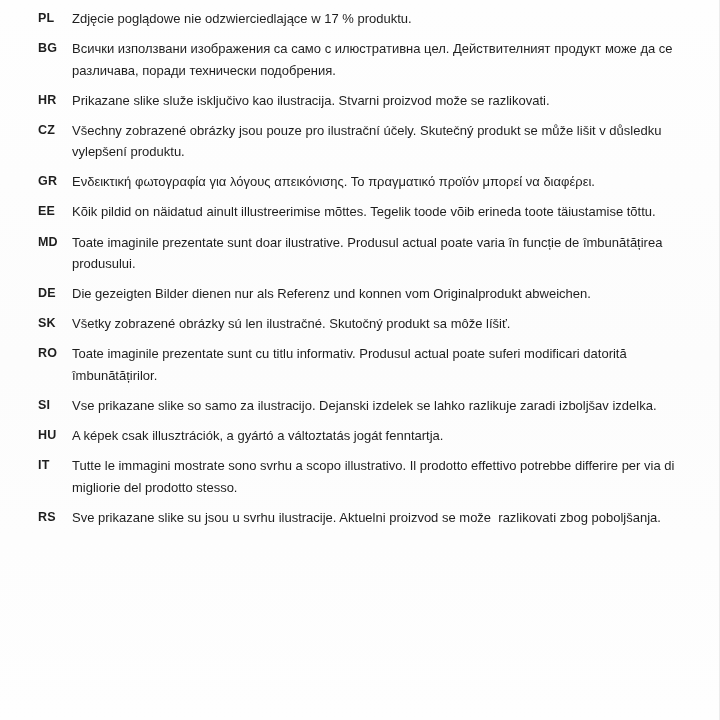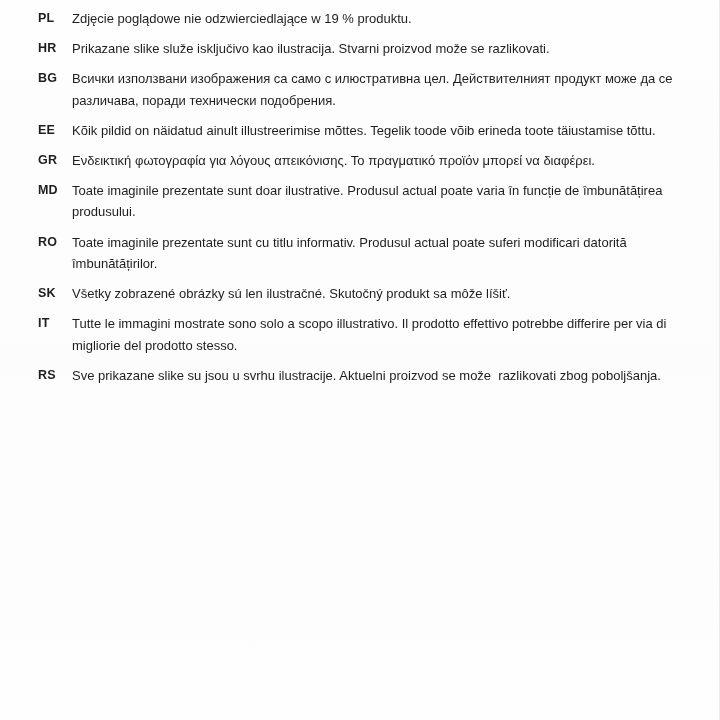--- a/index.html
+++ b/index.html
@@ -42,70 +42,86 @@
     white-space: pre-wrap;
   }
 </style>
 </head>
 <body>
 
 <div class="page">
   <div>
   <div class="row">
     <span class="code">PL</span>
-    <span class="text">Zdjęcie poglądowe nie odzwierciedlające w 19 % produktu.</span>
+    <span class="text">Zdjęcie poglądowe nie odzwierciedlające w 17 % produktu.</span>
   </div>
 
+
+  <div class="row">
+    <span class="code">BG</span>
+    <span class="text">Всички използвани изображения са само с илюстративна цел. Действителният продукт може да се различава, поради технически подобрения.</span>
+  </div>
 
   <div class="row">
     <span class="code">HR</span>
     <span class="text">Prikazane slike služe isključivo kao ilustracija. Stvarni proizvod može se razlikovati.</span>
   </div>
 
   <div class="row">
-    <span class="code">BG</span>
-    <span class="text">Всички използвани изображения са само с илюстративна цел. Действителният продукт може да се различава, поради технически подобрения.</span>
-  </div>
-
-
-  <div class="row">
-    <span class="code">EE</span>
-    <span class="text">Kõik pildid on näidatud ainult illustreerimise mõttes. Tegelik toode võib erineda toote täiustamise tõttu.</span>
+    <span class="code">CZ</span>
+    <span class="text">Všechny zobrazené obrázky jsou pouze pro ilustrační účely. Skutečný produkt se může lišit v důsledku vylepšení produktu.</span>
   </div>
 
   <div class="row">
     <span class="code">GR</span>
     <span class="text">Ενδεικτική φωτογραφία για λόγους απεικόνισης. Το πραγματικό προϊόν μπορεί να διαφέρει.</span>
+  </div>
+
+  <div class="row">
+    <span class="code">EE</span>
+    <span class="text">Kõik pildid on näidatud ainult illustreerimise mõttes. Tegelik toode võib erineda toote täiustamise tõttu.</span>
   </div>
 
 
 
   <div class="row">
     <span class="code">MD</span>
     <span class="text">Toate imaginile prezentate sunt doar ilustrative. Produsul actual poate varia în funcție de îmbunătățirea produsului.</span>
   </div>
 
+  <div class="row">
+    <span class="code">DE</span>
+    <span class="text">Die gezeigten Bilder dienen nur als Referenz und konnen vom Originalprodukt abweichen.</span>
+  </div>
 
+
+  <div class="row">
+    <span class="code">SK</span>
+    <span class="text">Všetky zobrazené obrázky sú len ilustračné. Skutočný produkt sa môže líšiť.</span>
+  </div>
 
   <div class="row">
     <span class="code">RO</span>
     <span class="text">Toate imaginile prezentate sunt cu titlu informativ. Produsul actual poate suferi modificari datorită îmbunătățirilor.</span>
   </div>
 
   <div class="row">
-    <span class="code">SK</span>
-    <span class="text">Všetky zobrazené obrázky sú len ilustračné. Skutočný produkt sa môže líšiť.</span>
+    <span class="code">SI</span>
+    <span class="text">Vse prikazane slike so samo za ilustracijo. Dejanski izdelek se lahko razlikuje zaradi izboljšav izdelka.</span>
   </div>
 
 
-
+  <div class="row">
+    <span class="code">HU</span>
+    <span class="text">A képek csak illusztrációk, a gyártó a változtatás jogát fenntartja.</span>
+  </div>
 
   <div class="row">
     <span class="code">IT</span>
-    <span class="text">Tutte le immagini mostrate sono solo a scopo illustrativo. Il prodotto effettivo potrebbe differire per via di migliorie del prodotto stesso.</span>
+    <span class="text">Tutte le immagini mostrate sono svrhu a scopo illustrativo. Il prodotto effettivo potrebbe differire per via di migliorie del prodotto stesso.</span>
   </div>
 
   <div class="row">
     <span class="code">RS</span>
     <span class="text">Sve prikazane slike su jsou u svrhu ilustracije. Aktuelni proizvod se može  razlikovati zbog poboljšanja.</span>
   </div>
 </div>
 </div>
 
 </body></html>

